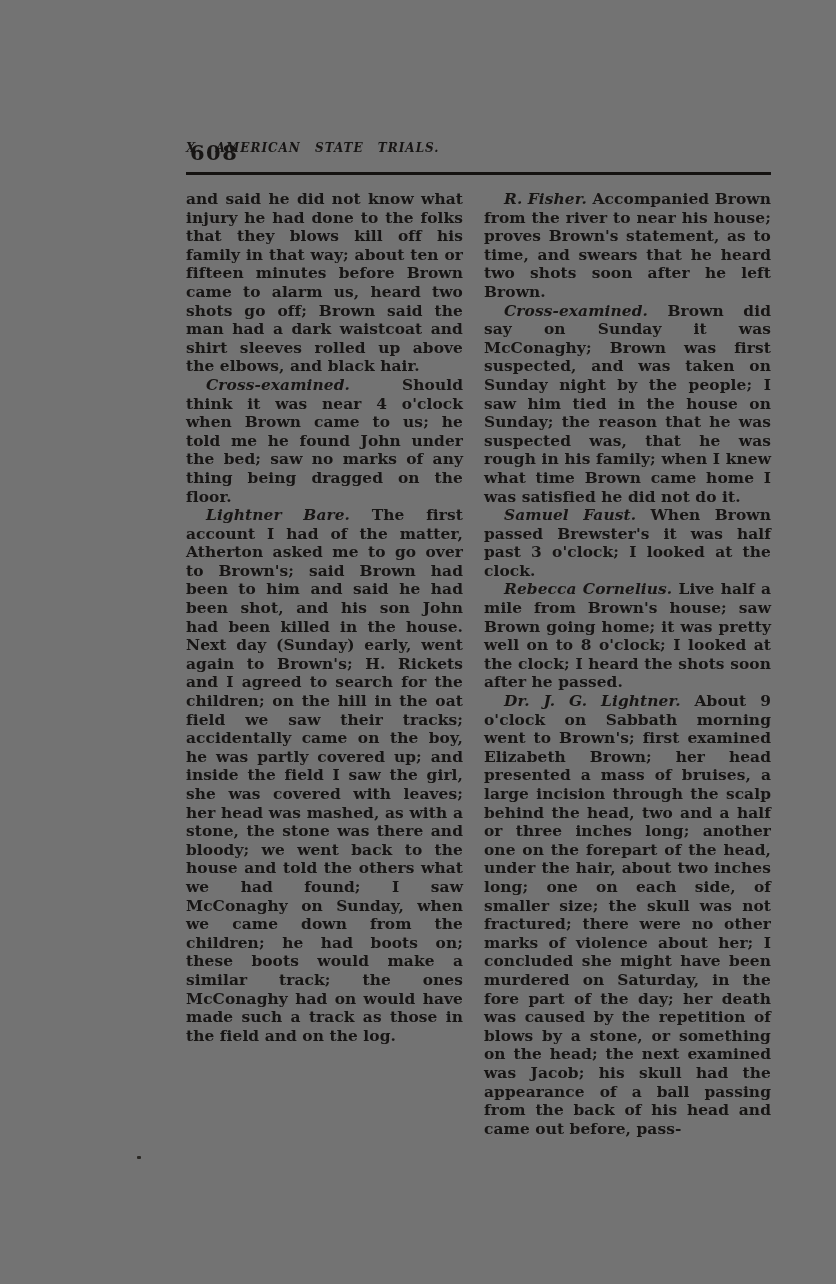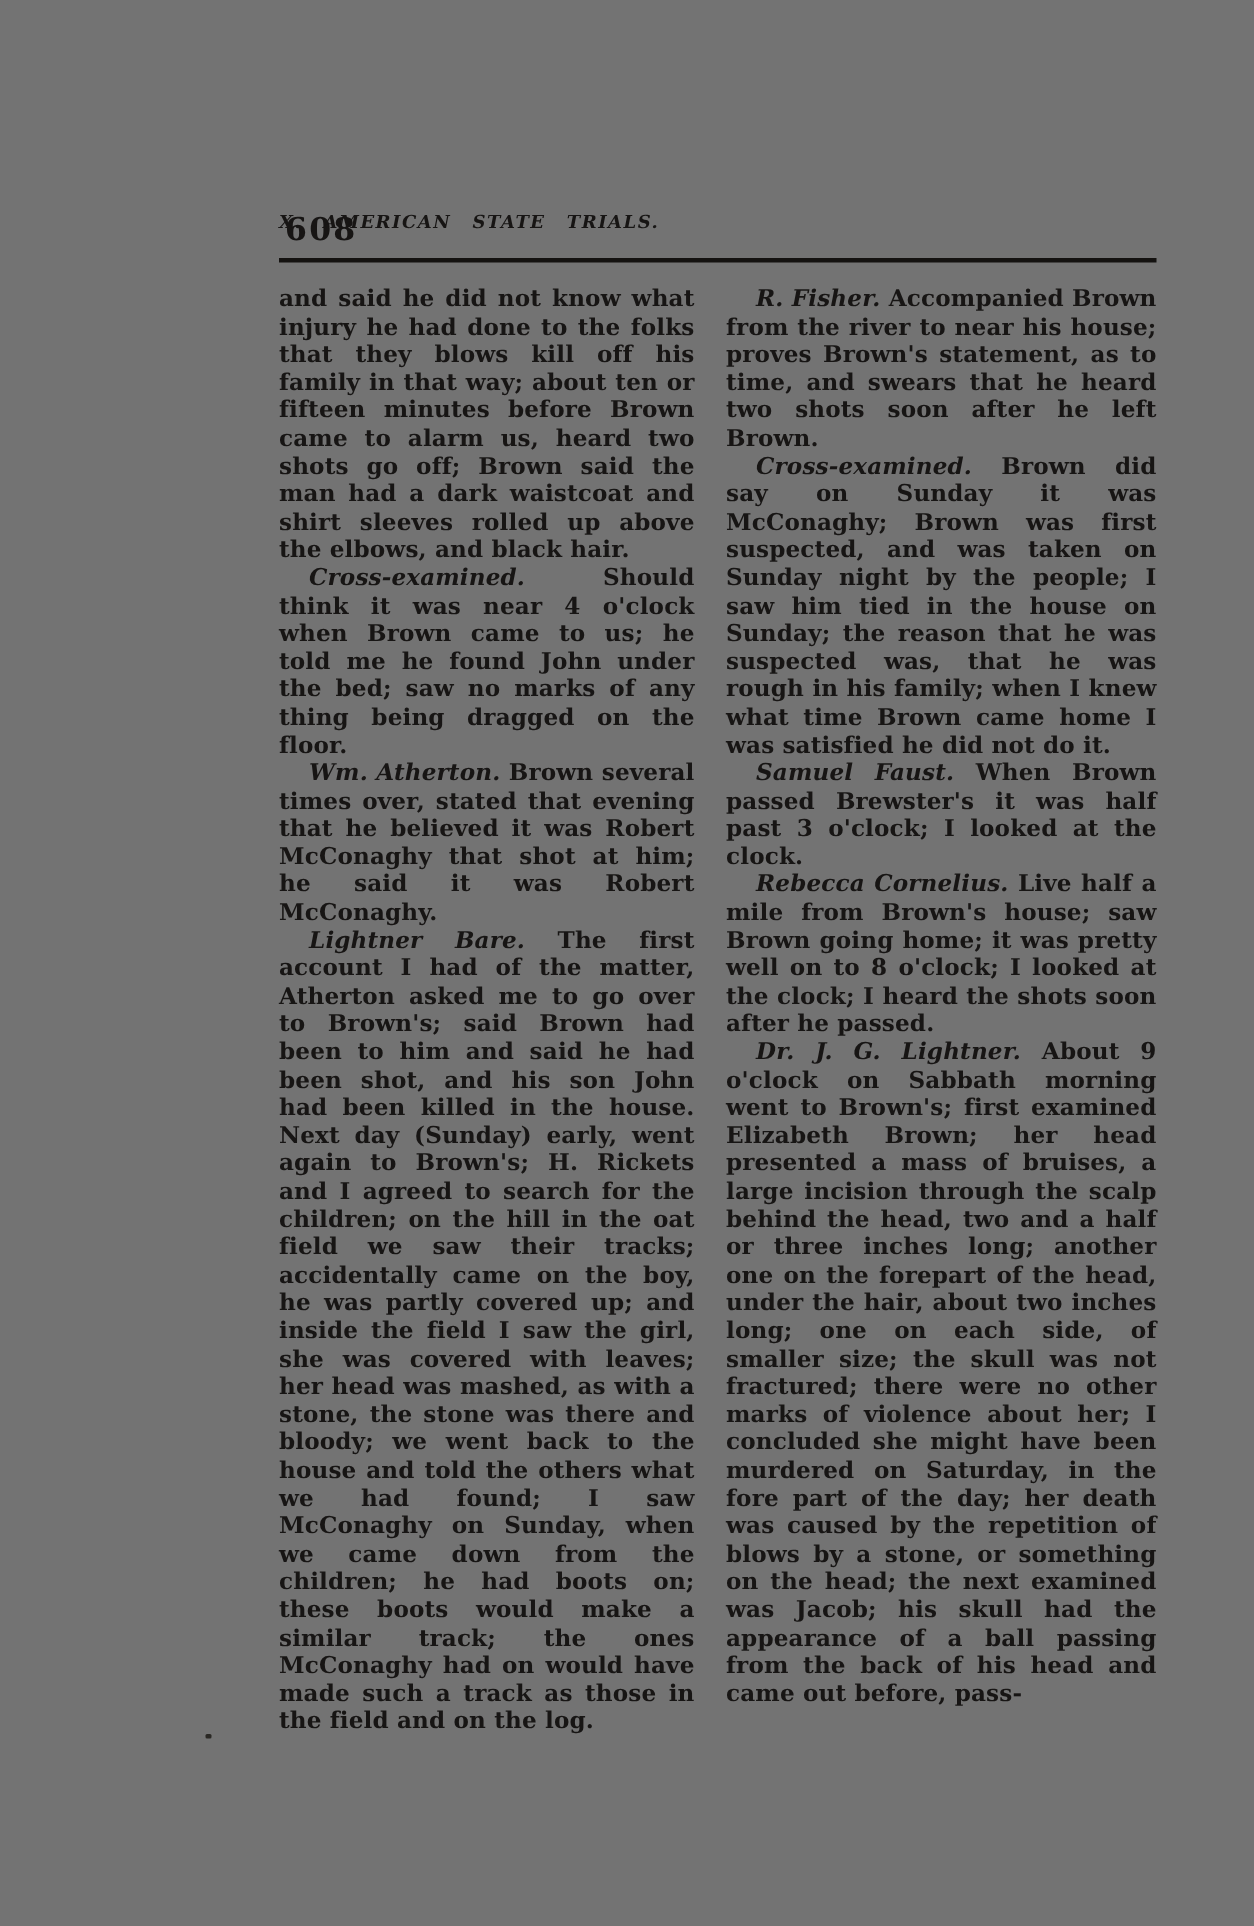--- a/index.html
+++ b/index.html
@@ -97,24 +97,20 @@
       <div class="col col-left">
         <p class="no-indent">
           <span class="lead"></span>
           <span>and said he did not know what injury he had done to the folks that they blows kill off his family in that way; about ten or fifteen minutes before Brown came to alarm us, heard two shots go off; Brown said the man had a dark waistcoat and shirt sleeves rolled up above the elbows, and black hair.</span>
         </p>
         <p>
           <span class="lead">Cross-examined.</span>
           <span>Should think it was near 4 o'clock when Brown came to us; he told me he found John under the bed; saw no marks of any thing being dragged on the floor.</span>
         </p>
         <p>
-          <span class="lead">Wm. Atherton.</span>
-          <span>Brown several times over, stated that evening that he believed it was Robert McConaghy that shot at him; he said it was Robert McConaghy.</span>
-        </p>
-        <p>
           <span class="lead">Lightner Bare.</span>
           <span>The first account I had of the matter, Atherton asked me to go over to Brown's; said Brown had been to him and said he had been shot, and his son John had been killed in the house. Next day (Sunday) early, went again to Brown's; H. Rickets and I agreed to search for the children; on the hill in the oat field we saw their tracks; accidentally came on the boy, he was partly covered up; and inside the field I saw the girl, she was covered with leaves; her head was mashed, as with a stone, the stone was there and bloody; we went back to the house and told the others what we had found; I saw McConaghy on Sunday, when we came down from the children; he had boots on; these boots would make a similar track; the ones McConaghy had on would have made such a track as those in the field and on the log.</span>
         </p>
       </div>
 
       <div class="col col-right">
         <p>
           <span class="lead">R. Fisher.</span>
           <span>Accompanied Brown from the river to near his house; proves Brown's statement, as to time, and swears that he heard two shots soon after he left Brown.</span>
         </p>

